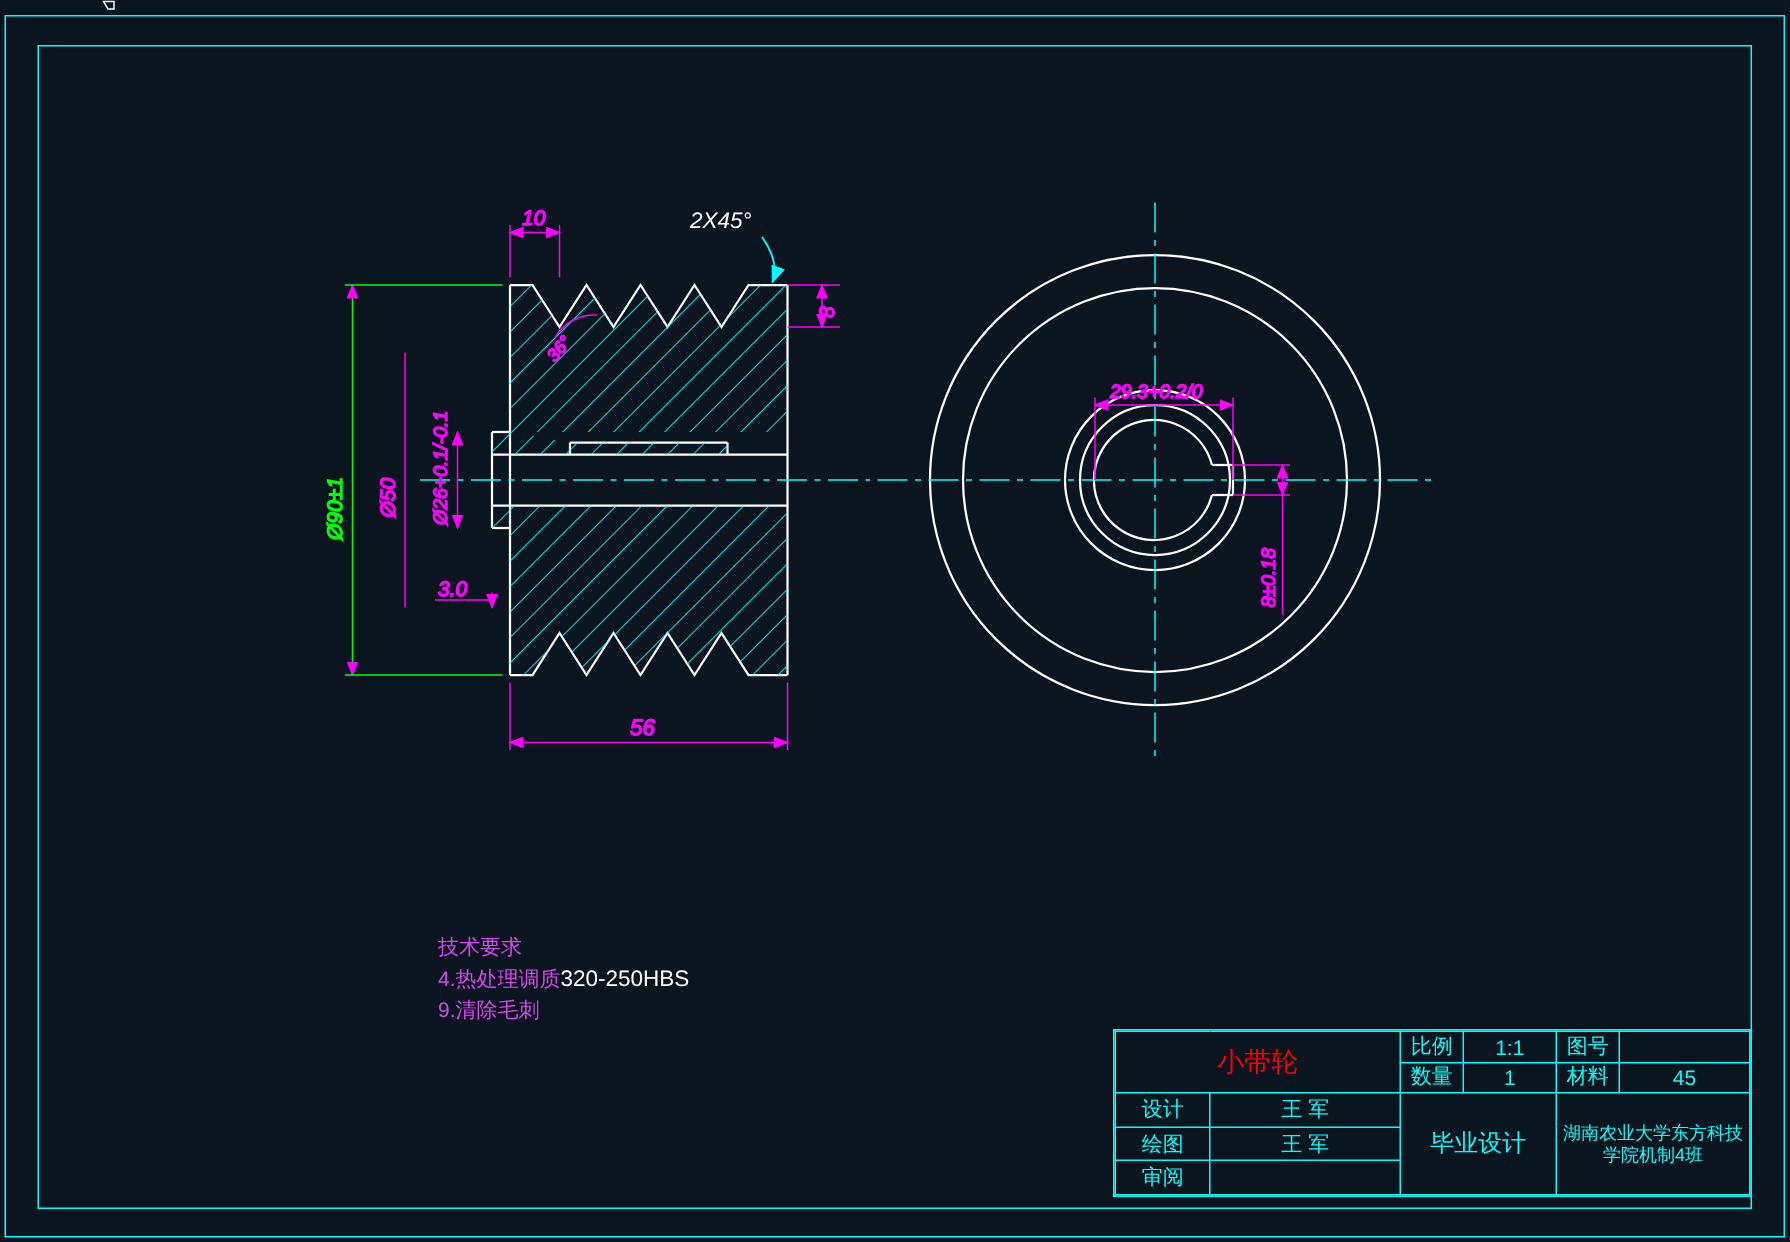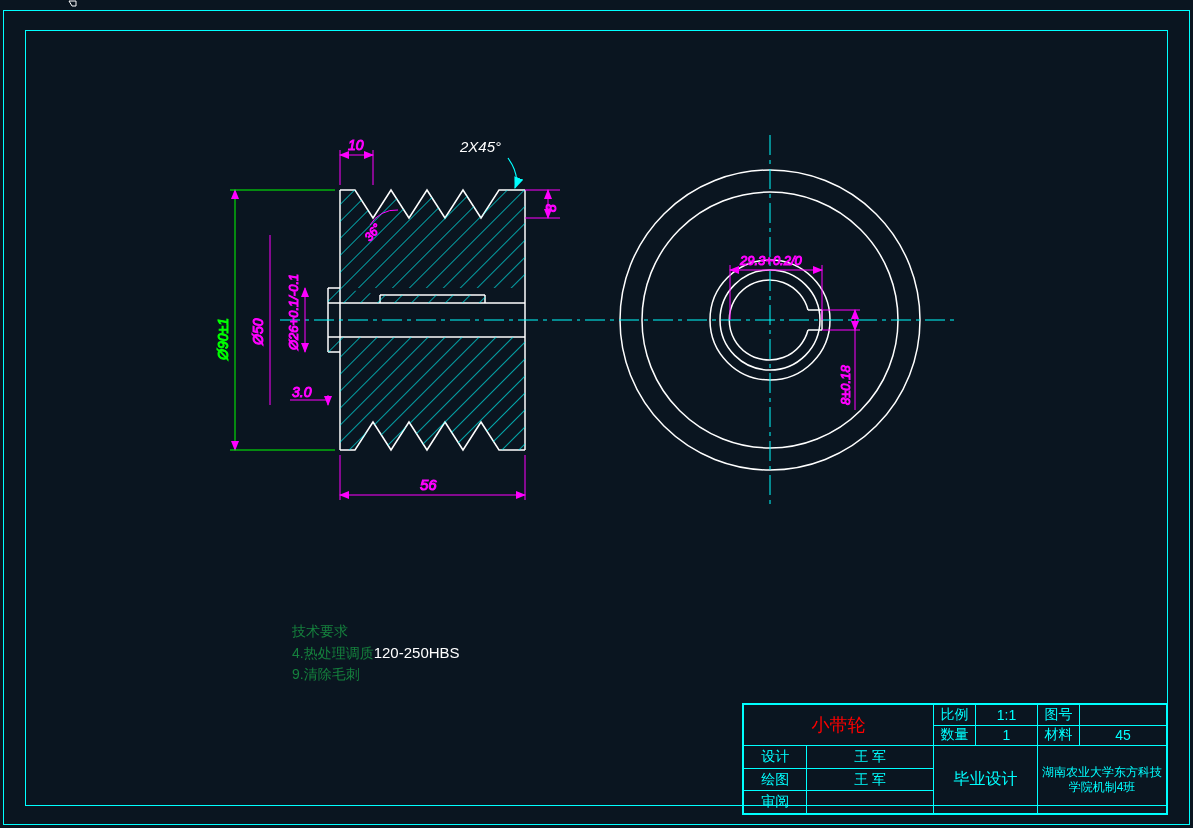--- a/index.html
+++ b/index.html
@@ -1,23 +1,23 @@
 <!DOCTYPE html>
 <html><head>
 <meta charset="utf-8">
 <style>
   * { margin:0; padding:0; box-sizing:border-box; }
   body { background:#0a1520; width:1193px; height:828px; position:relative; font-family:"SimSun",sans-serif; overflow:hidden; }
   .frame-outer { position:absolute; left:3px; top:10px; width:1187px; height:815px; border:1px solid #00ffff; }
   .frame-inner { position:absolute; left:25px; top:30px; width:1143px; height:776px; border:1px solid #00ffff; }
-  .yellow-text { color:#15803d; font-size:14px; }
+  .yellow-text { color:#d946ef; font-size:14px; }
   .white-text { color:#ffffff; font-size:15px; }
 
   
-  .tblock { position:absolute; right:25px; bottom:13px; width:426px; height:112px; border:1px solid #00ffff; color:#00ffff; }
+  .tblock { position:absolute; right:25px; bottom:30px; width:426px; height:112px; border:1px solid #00ffff; color:#00ffff; }
   .tblock td { border:1px solid #00ffff; text-align:center; font-size:14px; vertical-align:middle; }
   .tblock table { border-collapse:collapse; width:100%; height:100%; }
 
   .notes { position:absolute; left:292px; top:620px; }
   .notes div { margin:3px 0; }
 
   svg text { font-family:"SimSun",sans-serif; font-style:italic; }
 </style>
 </head>
 <body>
@@ -155,21 +155,21 @@
     <line x1="855" y1="310" x2="855" y2="330" marker-start="url(#arr-m-s)" marker-end="url(#arr-m)"></line>
     <line x1="822" y1="310" x2="860" y2="310"></line>
     <line x1="822" y1="330" x2="860" y2="330"></line>
     <line x1="855" y1="330" x2="855" y2="410"></line>
     <text x="850" y="405" fill="#ff00ff" font-size="13" transform="rotate(-90 850 405)">8±0.18</text>
   </g>
 </svg>
 
 <div class="notes">
   <div class="yellow-text">技术要求</div>
-  <div><span class="yellow-text">4.热处理调质</span><span class="white-text">120-250HBS</span></div>
+  <div><span class="yellow-text">4.热处理调质</span><span class="white-text">320-250HBS</span></div>
   <div class="yellow-text">9.清除毛刺</div>
 </div>
 
 <div class="tblock">
 <table>
   <tbody>
         <tr style="height:20px">
     <td colspan="2" rowspan="2" style="width:190px; color:#ff0000; font-size:18px">小带轮</td>
     <td style="width:42px">比例</td>
     <td style="width:62px">1:1</td>

